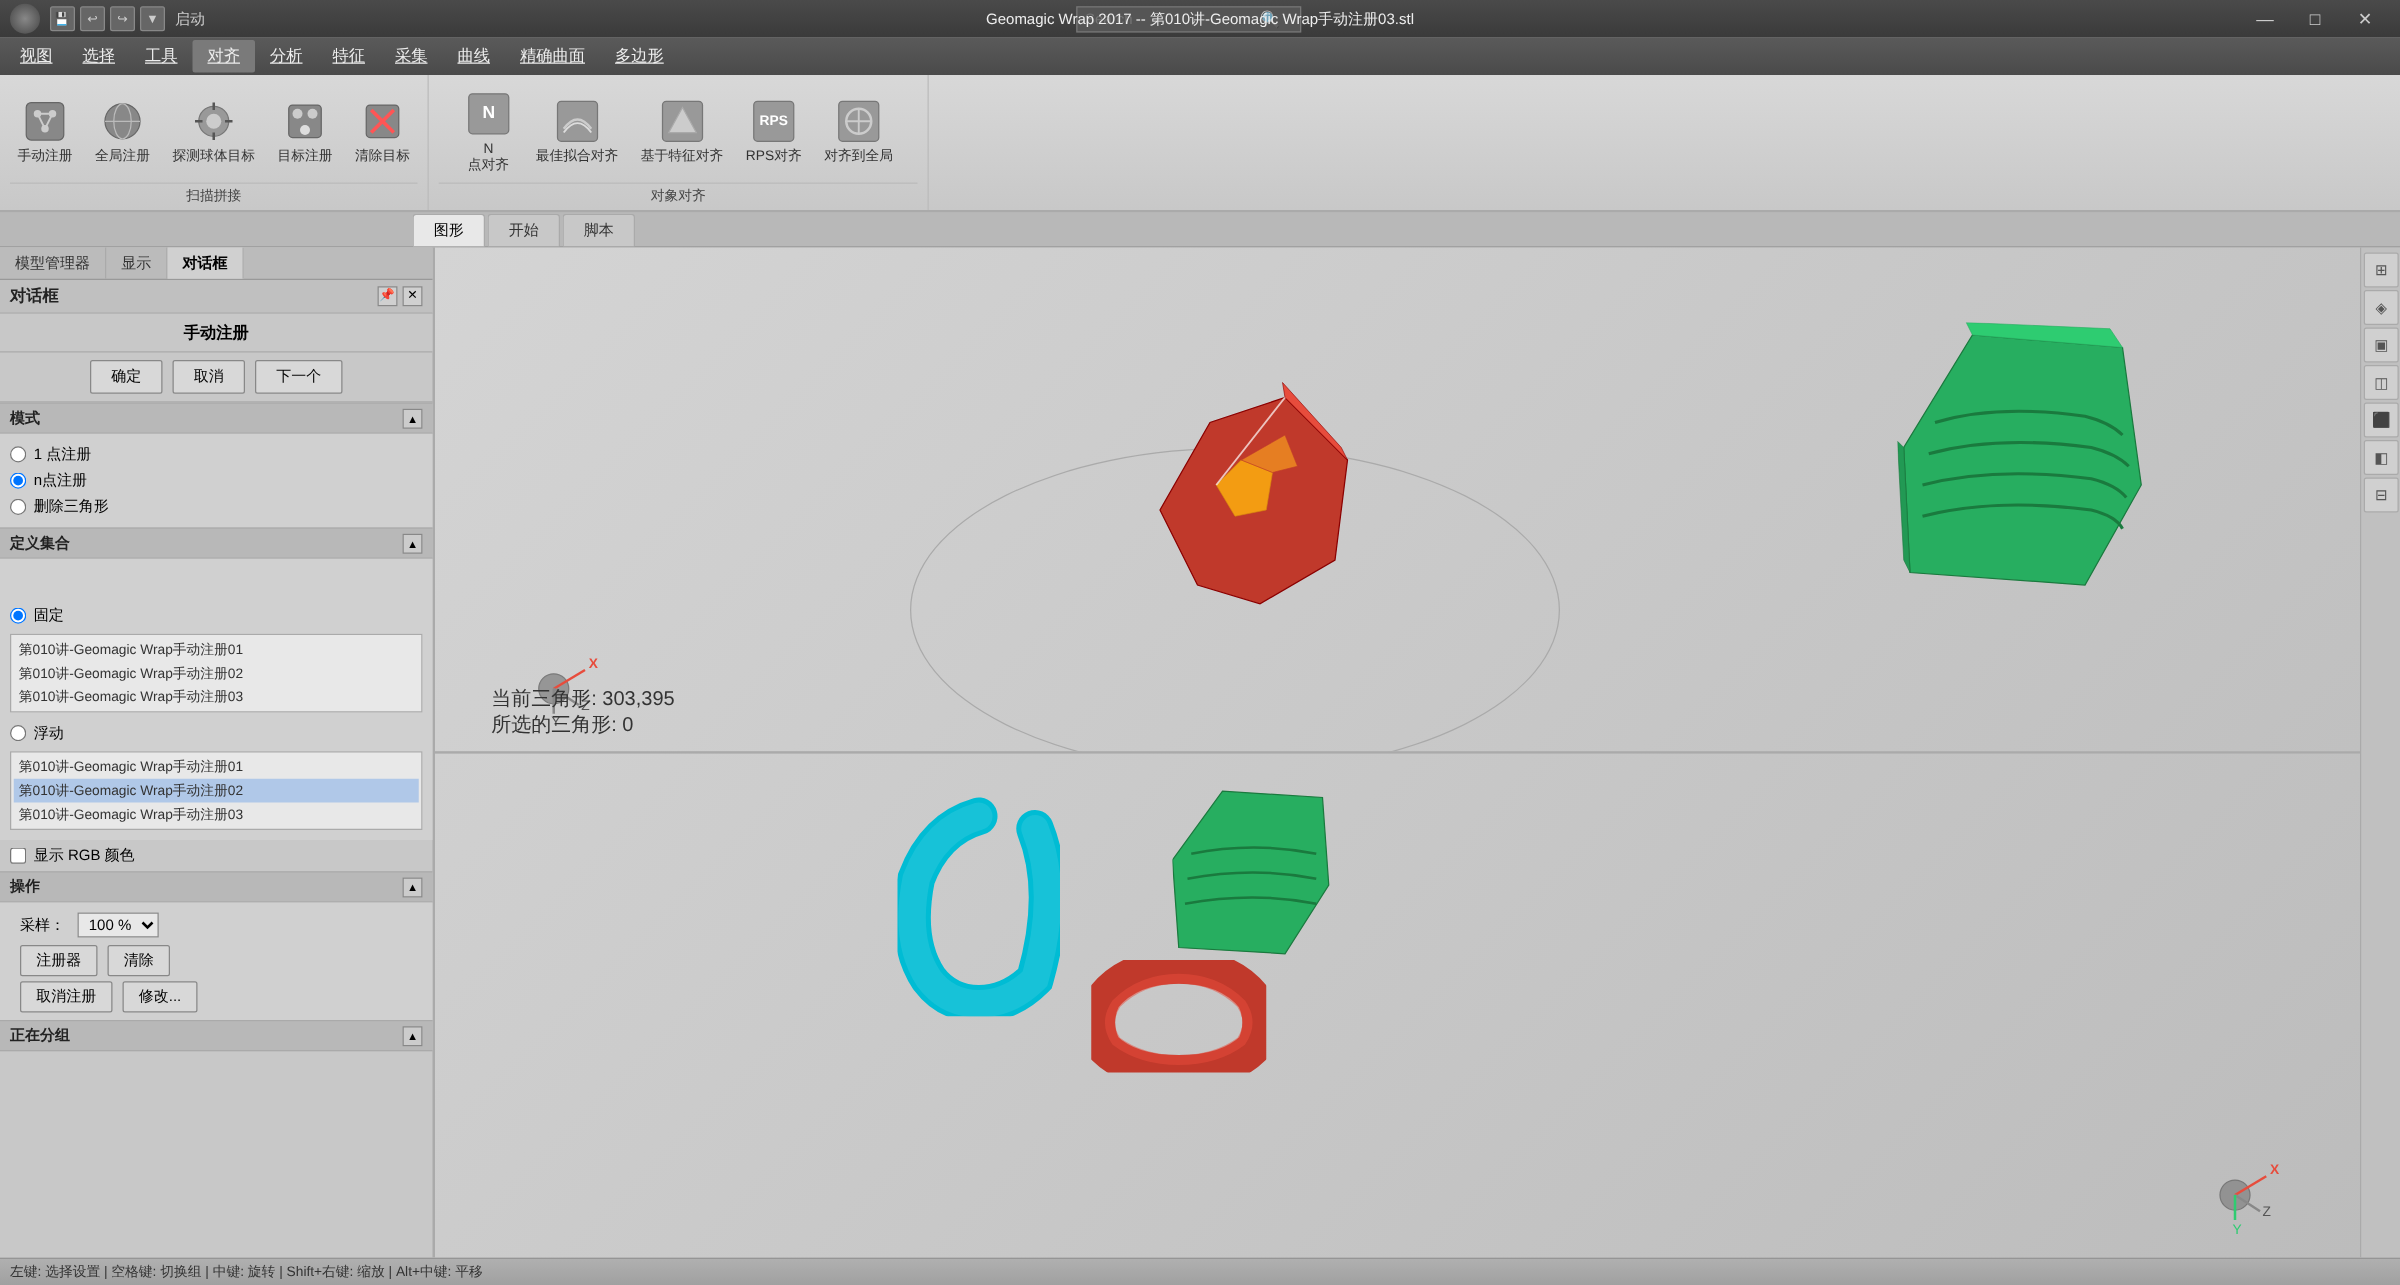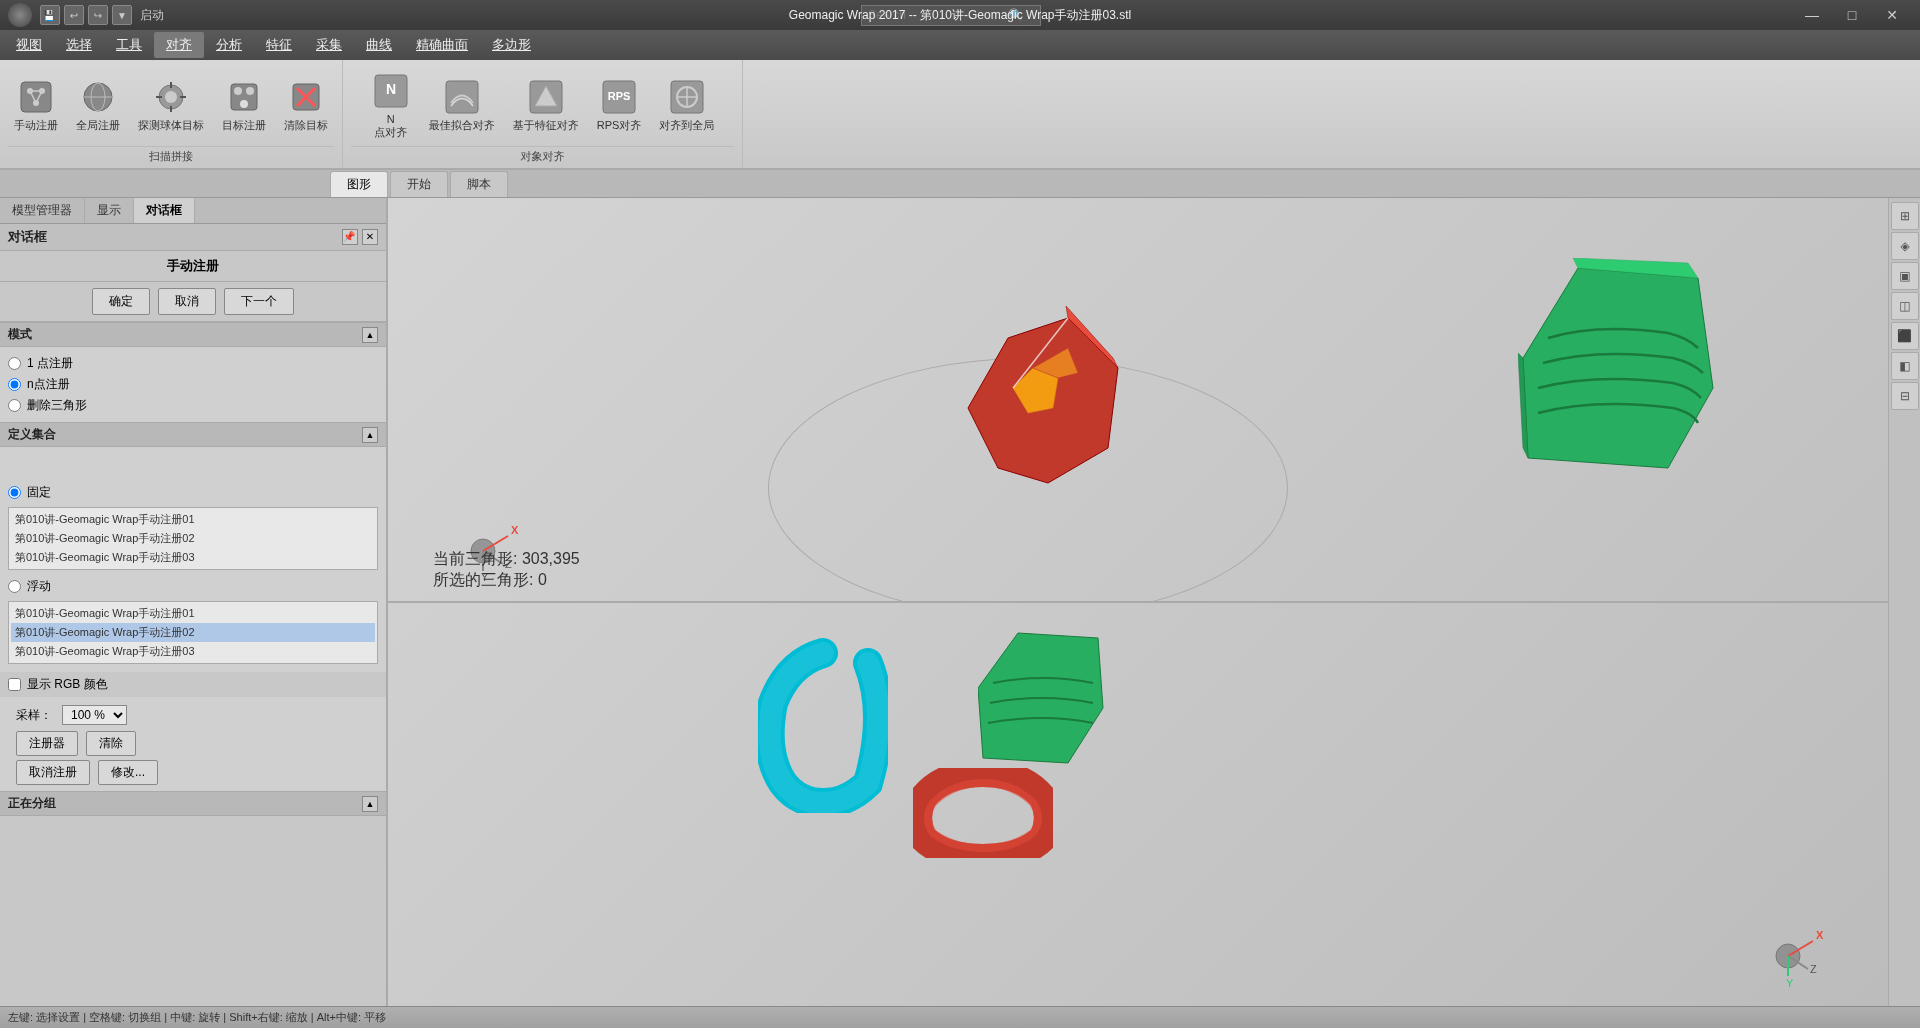--- a/index.html
+++ b/index.html
@@ -129,21 +129,21 @@
 
     
     #main-layout {
       display: flex;
       height: calc(1028px - 30px - 30px - 110px - 28px - 22px);
       
     }
 
     
     #left-panel {
-      width: 388px;
+      width: 348px;
       background: #c8c8c8;
       border-right: 2px solid #aaa;
       display: flex;
       flex-direction: column;
       flex-shrink: 0;
     }
     #panel-tabs {
       display: flex;
       background: #bbb;
       border-bottom: 1px solid #999;
@@ -562,20 +562,24 @@
         <div class="model-list-item selected">第010讲-Geomagic Wrap手动注册02</div>
         <div class="model-list-item">第010讲-Geomagic Wrap手动注册03</div>
       </div>
     </div>
 
     <div class="checkbox-row">
       <input type="checkbox" style="">
       <span>显示 RGB 颜色</span>
     </div>
 
+    <div class="section-header">
+      <span class="section-title">操作</span>
+      <div class="collapse-btn arrow-up"></div>
+    </div>
     <div class="section-content" style="padding:4px 8px;">
       <div class="op-row">
         <label>采样：</label>
         <select>
           <option>100 %</option>
           <option>75 %</option>
           <option>50 %</option>
         </select>
       </div>
       <div class="op-btn-row">

